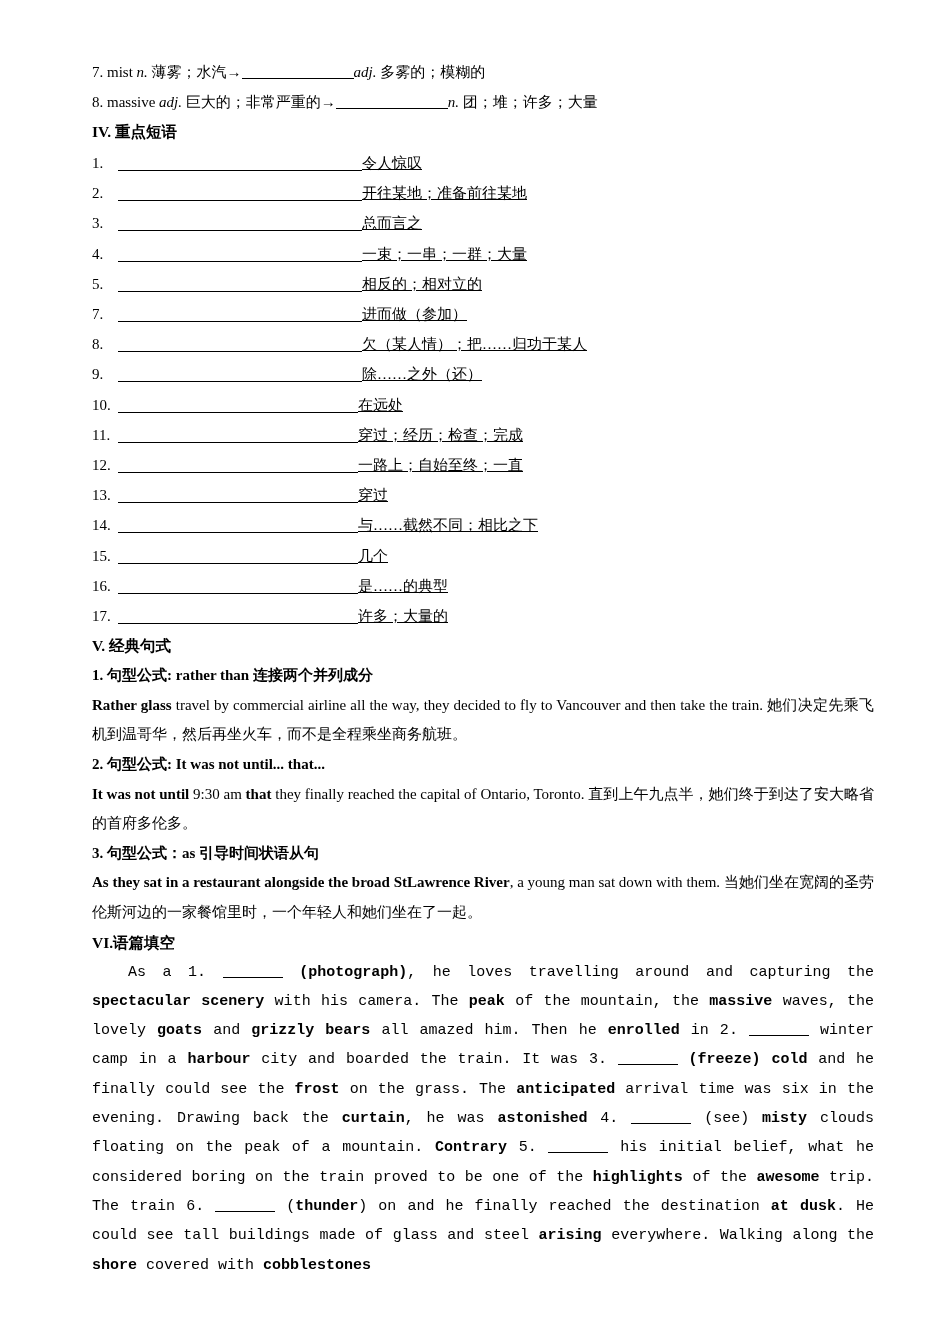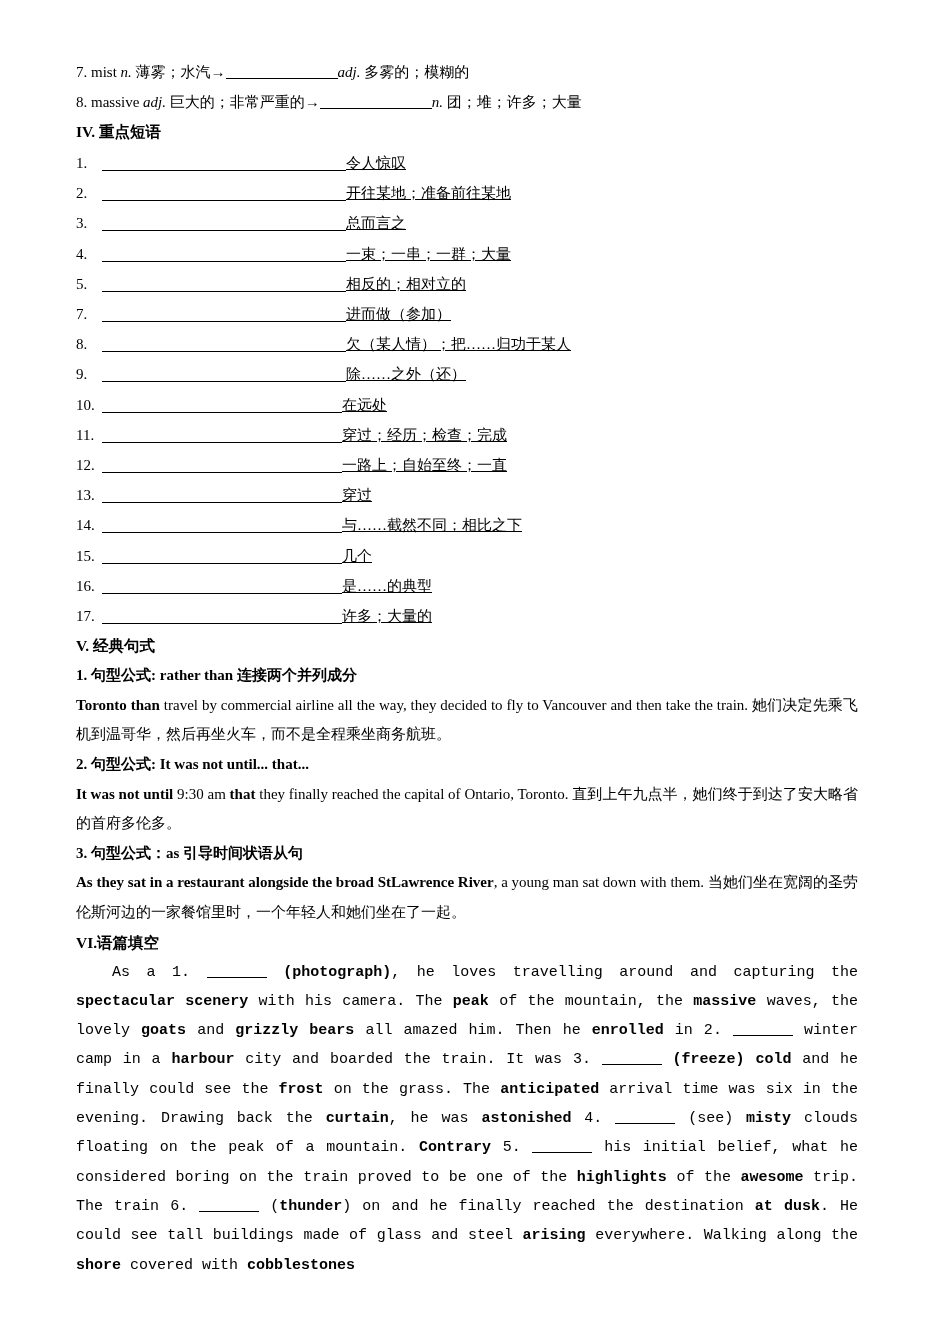--- a/index.html
+++ b/index.html
@@ -10,21 +10,21 @@
   body {
     width: 950px;
     height: 1344px;
     font-family: "Liberation Serif", "DejaVu Serif", serif;
     color: #000000;
     position: relative;
     overflow: hidden;
   }
   .page {
     position: absolute;
-    left: 76px;
+    left: 92px;
     top: 58px;
     width: 782px;
   }
   .heading {
     font-size: 15.5px;
     line-height: 30px;
     font-weight: bold;
     white-space: nowrap;
     margin-top: 0;
   }
@@ -124,21 +124,21 @@
       <div class="phrase-row"><span class="ph-num">13.</span><span class="ph-blank" style="width: 240px;"></span><span class="ph-mean">穿过</span></div>
       <div class="phrase-row"><span class="ph-num">14.</span><span class="ph-blank" style="width: 240px;"></span><span class="ph-mean">与……截然不同；相比之下</span></div>
       <div class="phrase-row"><span class="ph-num">15.</span><span class="ph-blank" style="width: 240px;"></span><span class="ph-mean">几个</span></div>
       <div class="phrase-row"><span class="ph-num">16.</span><span class="ph-blank" style="width: 240px;"></span><span class="ph-mean">是……的典型</span></div>
       <div class="phrase-row"><span class="ph-num">17.</span><span class="ph-blank" style="width: 240px;"></span><span class="ph-mean">许多；大量的</span></div>
     </div>
 
   <div class="heading">V. 经典句式</div>
 
   <div class="pattern-formula">1. 句型公式: rather than 连接两个并列成分</div>
-  <div class="pattern-sentence"><span class="bold">Toronto than</span><span> travel by commercial airline all the way, they decided to fly to Vancouver and then take the train. </span><span>她们决定先乘飞机到温哥华，然后再坐火车，而不是全程乘坐商务航班。</span></div>
+  <div class="pattern-sentence"><span class="bold">Rather glass</span><span> travel by commercial airline all the way, they decided to fly to Vancouver and then take the train. </span><span>她们决定先乘飞机到温哥华，然后再坐火车，而不是全程乘坐商务航班。</span></div>
 
   <div class="pattern-formula">2. 句型公式: It was not until... that...</div>
   <div class="pattern-sentence"><span class="bold">It was not until</span><span> 9:30 am </span><span class="bold">that</span><span> they finally reached the capital of Ontario, Toronto. </span><span>直到上午九点半，她们终于到达了安大略省的首府多伦多。</span></div>
 
   <div class="pattern-formula">3. 句型公式：as 引导时间状语从句</div>
   <div class="pattern-sentence"><span class="bold">As they sat in a restaurant alongside the broad StLawrence River</span><span>, a young man sat down with them. </span><span>当她们坐在宽阔的圣劳伦斯河边的一家餐馆里时，一个年轻人和她们坐在了一起。</span></div>
 
   <div class="heading">VI.语篇填空</div>
 
   <div class="cloze"><span>As a 1. </span><span class="cz-blank"></span> <span class="bold">(photograph)</span><span>, he loves travelling around and capturing the </span><span class="bold">spectacular scenery</span><span> with his camera. The </span><span class="bold">peak</span><span> of the mountain, the </span><span class="bold">massive</span><span> waves, the lovely </span><span class="bold">goats</span><span> and </span><span class="bold">grizzly bears</span><span> all amazed him. Then he </span><span class="bold">enrolled</span><span> in 2. </span><span class="cz-blank"></span><span> winter camp in a </span><span class="bold">harbour</span><span> city and boarded the train. It was 3. </span><span class="cz-blank"></span> <span class="bold">(freeze) cold</span><span> and he finally could see the </span><span class="bold">frost</span><span> on the grass. The </span><span class="bold">anticipated</span><span> arrival time was six in the evening. Drawing back the </span><span class="bold">curtain</span><span>, he was </span><span class="bold">astonished</span><span> 4. </span><span class="cz-blank"></span><span> (see) </span><span class="bold">misty</span><span> clouds floating on the peak of a mountain. </span><span class="bold">Contrary</span><span> 5. </span><span class="cz-blank"></span><span> his initial belief, what he considered boring on the train proved to be one of the </span><span class="bold">highlights</span><span> of the </span><span class="bold">awesome</span><span> trip. The train 6. </span><span class="cz-blank"></span><span> (</span><span class="bold">thunder</span><span>) on and he finally reached the destination </span><span class="bold">at dusk</span><span>. He could see tall buildings made of glass and steel </span><span class="bold">arising</span><span> everywhere. Walking along the </span><span class="bold">shore</span><span> covered with </span><span class="bold">cobblestones</span></div>

